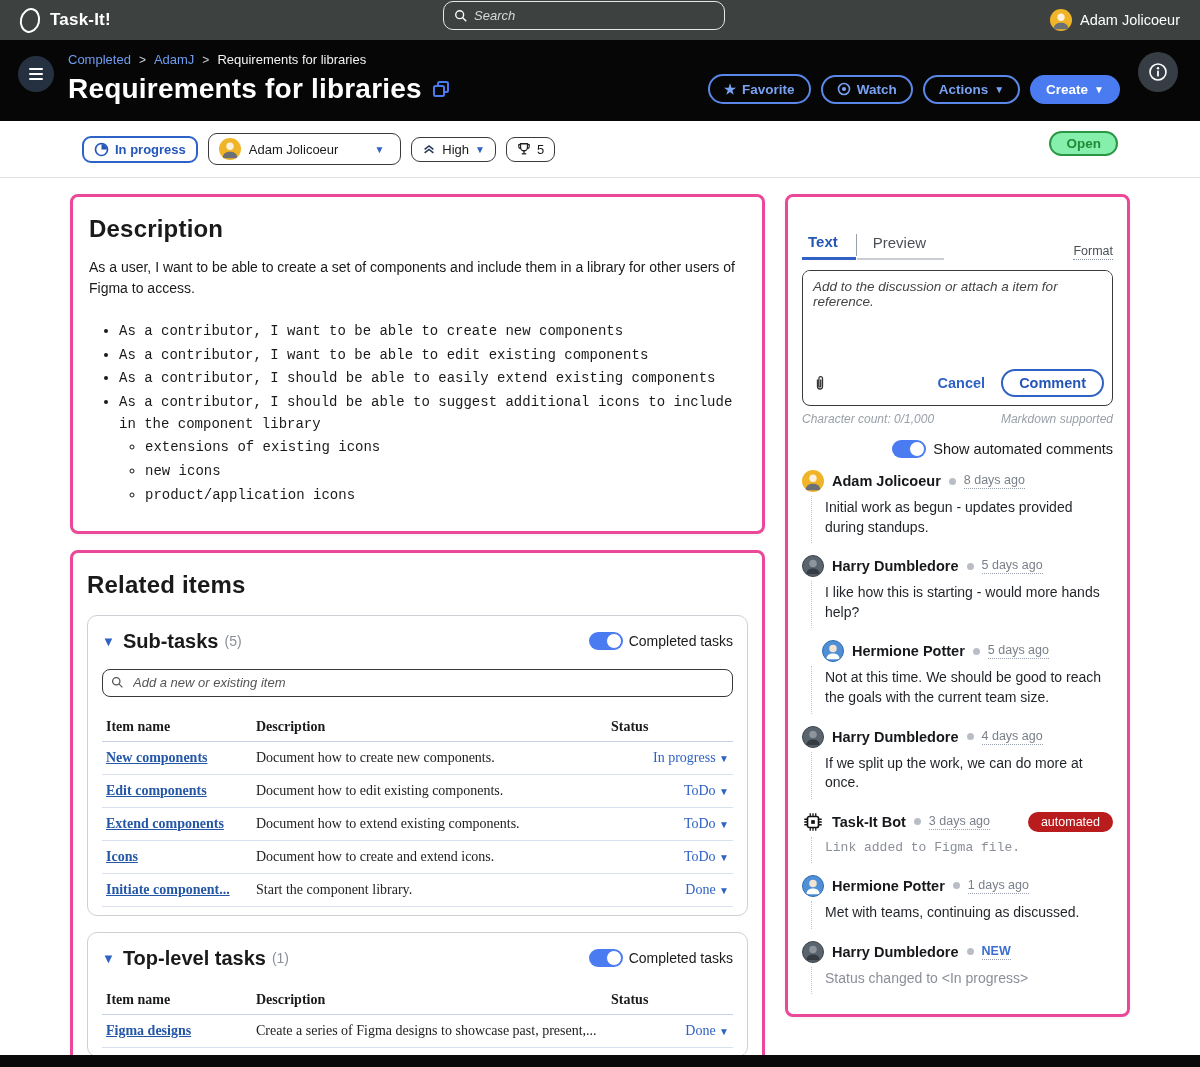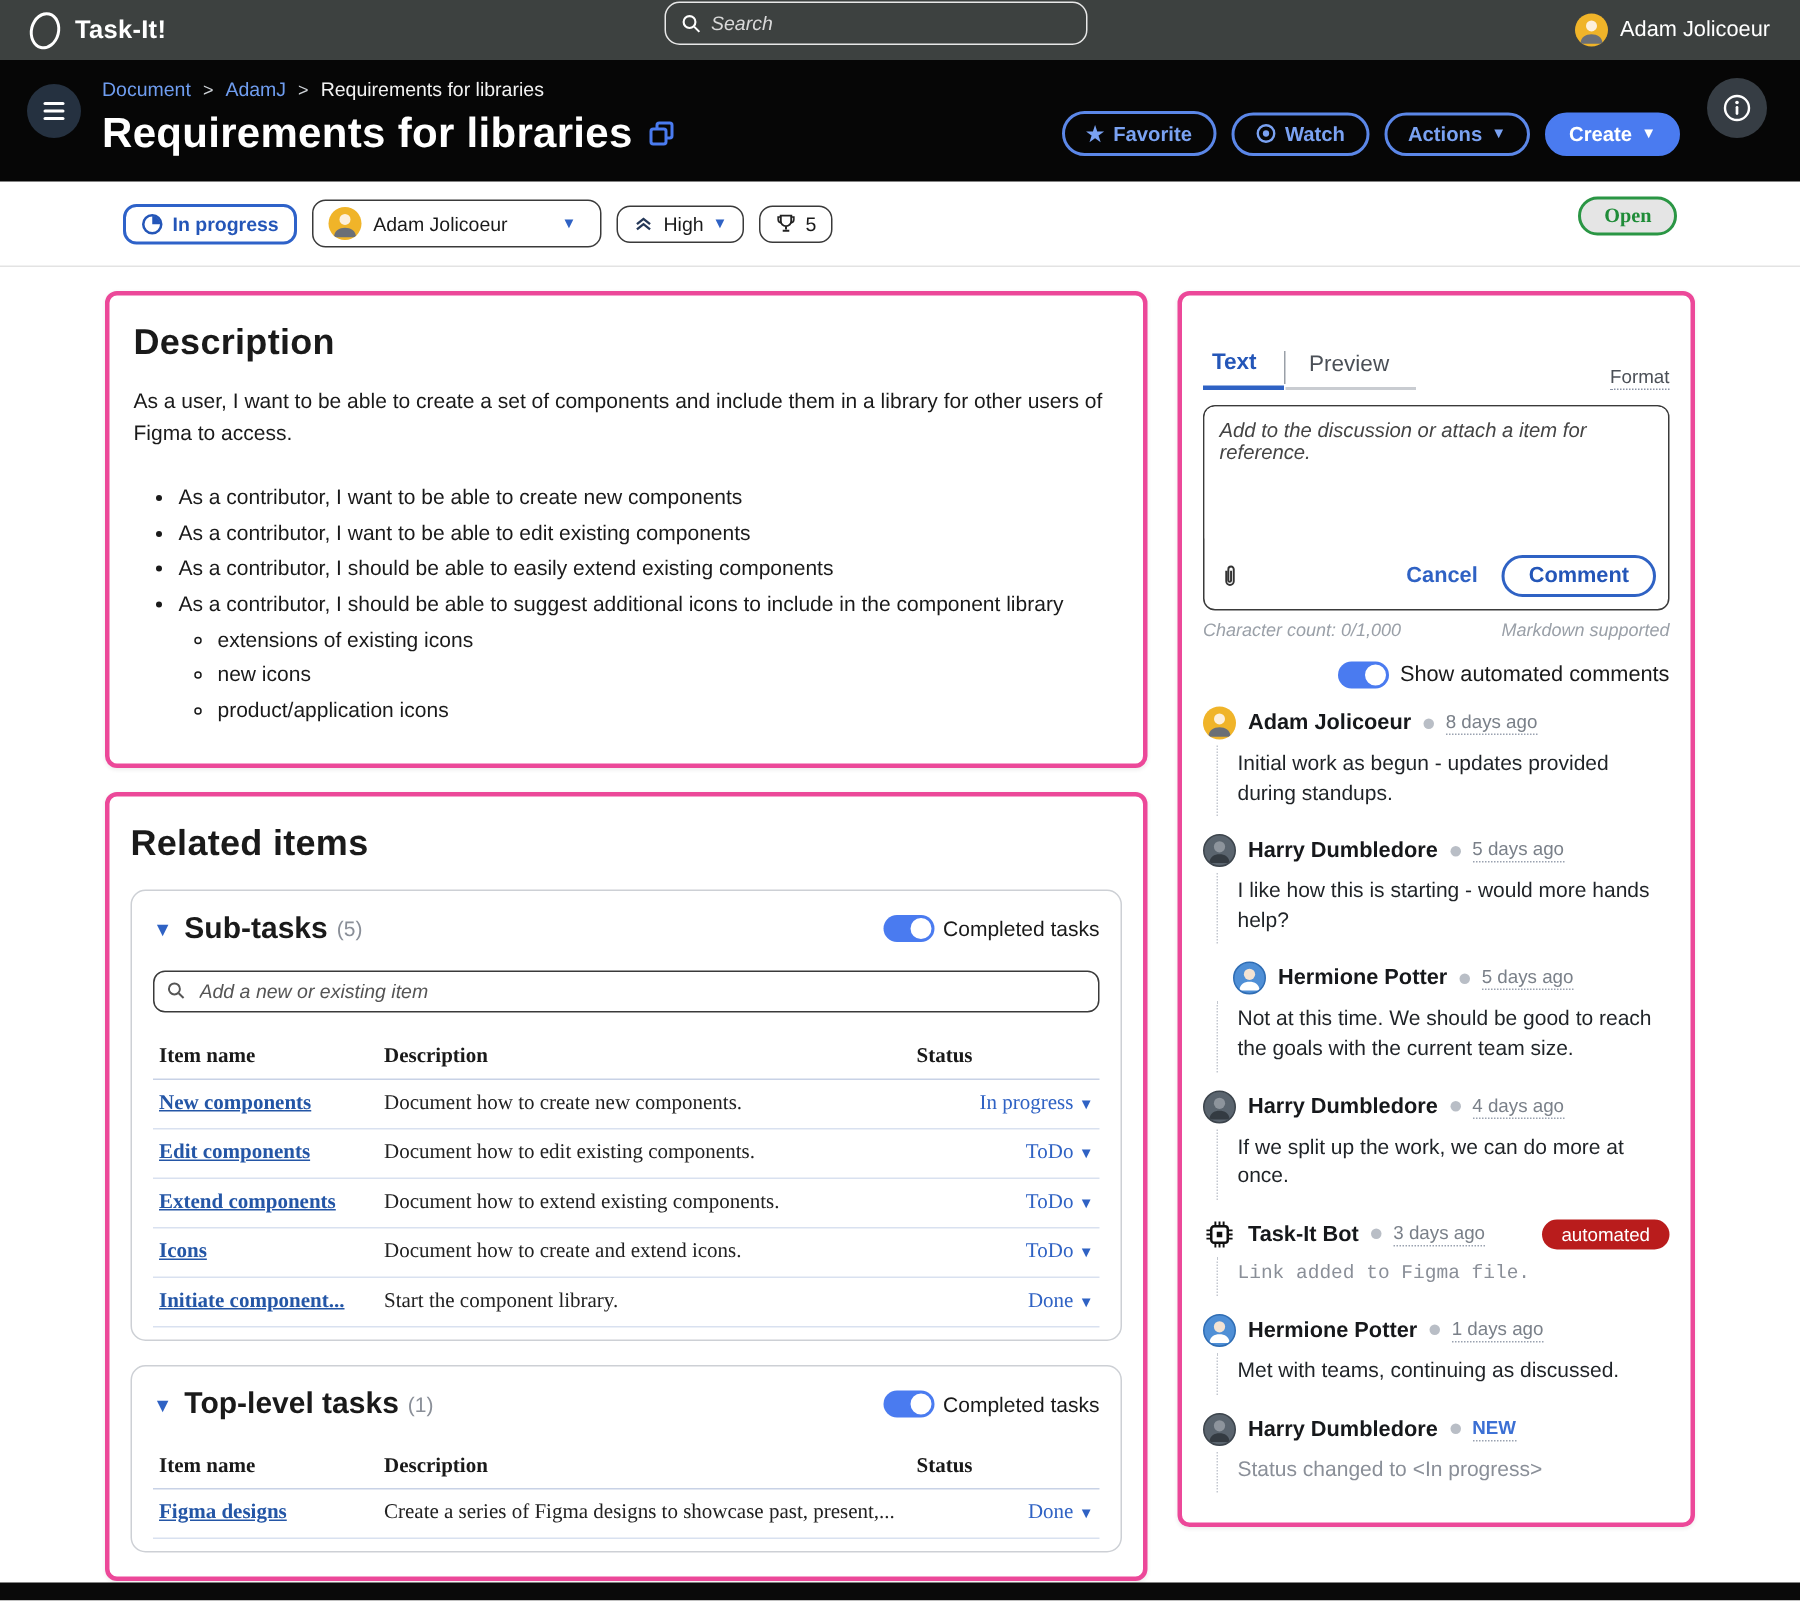--- a/index.html
+++ b/index.html
@@ -72,39 +72,39 @@
     display:flex; align-items:center; gap:6px; border:1.5px solid #3a3a3a;
     border-radius:9px; padding:4px 10px; font-size:13px; background:#fff; cursor:pointer;
   }
   .chip.status-chip { border:2px solid #2e62c9; color:#2456b8; font-weight:bold; }
   .chip .caret { color:#2f62c4; font-size:10px; }
   .chip-avatar { width:20px; height:20px; }
   .chip.assignee-chip { padding-right:16px; gap:8px; }
   .chip.assignee-chip .caret { margin-left:28px; }
   .open-badge {
     position:absolute; right:82px; top:10px; border:2px solid #2a9644; color:#1f8c38;
-    font-weight:bold; font-size:13.5px; border-radius:14px; padding:3px 15px; background:#e5e5e5;font-family:Liberation Serif, serif;
+    font-weight:bold; font-size:13.5px; border-radius:14px; padding:3px 15px; background:#86efac;
   }
 
   
   .main { display:flex; gap:20px; padding:16px 70px 0 70px; align-items:flex-start; }
   .col-left { width:695px; }
   .col-right { width:345px; }
   .card {
     background:#fff; border:3px solid #ec4899; border-radius:8px;
     box-shadow:0 1px 3px rgba(0,0,0,.07);
   }
   .card-title { font-size:24px; font-weight:bold; letter-spacing:.2px; }
 
   
   .desc-card { padding:18px 16px 22px 16px; margin-bottom:16px; }
   .desc-intro { font-size:14px; line-height:1.5; margin-top:14px; }
   .desc-list { margin:22px 0 0 30px; font-size:14px; line-height:1.55; }
   .desc-list ul { margin:2px 0 0 26px; }
-  .desc-list li { margin-bottom:2px; }
+  .desc-list li { margin-bottom:2px;font-family:Liberation Mono, monospace; }
 
   
   .related-card { padding:18px 14px 16px 14px; }
   .sub-card { border:1px solid #cdd0d5; border-radius:10px; padding:14px 14px 8px 14px; margin-top:16px; }
   .section-head { display:flex; align-items:center; }
   .section-caret { color:#2f62c4; font-size:13px; margin-right:8px; cursor:pointer; }
   .section-title { font-size:20px; font-weight:bold; }
   .section-count { font-size:14px; color:#8a8f98; margin-left:6px; }
   .toggle-wrap { margin-left:auto; display:flex; align-items:center; gap:6px; font-size:14px; }
   .toggle { width:34px; height:18px; border-radius:9px; background:#4a7bf0; position:relative; cursor:pointer; flex:none; }
@@ -227,21 +227,21 @@
       <span class="icon">
         <svg width="20" height="20" viewBox="0 0 20 20">
             <circle cx="10" cy="10" r="8" fill="none" stroke="#fff" stroke-width="1.6"></circle>
             <circle cx="10" cy="6.3" r="1.2" fill="#fff"></circle>
             <rect x="9.1" y="8.6" width="1.8" height="6" rx="0.9" fill="#fff"></rect>
           </svg>
       </span>
     </div>
     <div class="header-inner">
       <div class="breadcrumb">
-        <span class="crumb-link">Document</span>
+        <span class="crumb-link">Completed</span>
         <span class="crumb-sep">&gt;</span>
         <span class="crumb-link">AdamJ</span>
         <span class="crumb-sep">&gt;</span>
         <span class="crumb-current">Requirements for libraries</span>
       </div>
       <div class="title-row">
         <span class="page-title">Requirements for libraries</span>
         <span class="copy-icon">
           <svg width="18" height="18" viewBox="0 0 18 18">
               <rect x="6" y="2" width="10" height="10" rx="1.5" fill="none" stroke="#4a7bf0" stroke-width="2"></rect>

